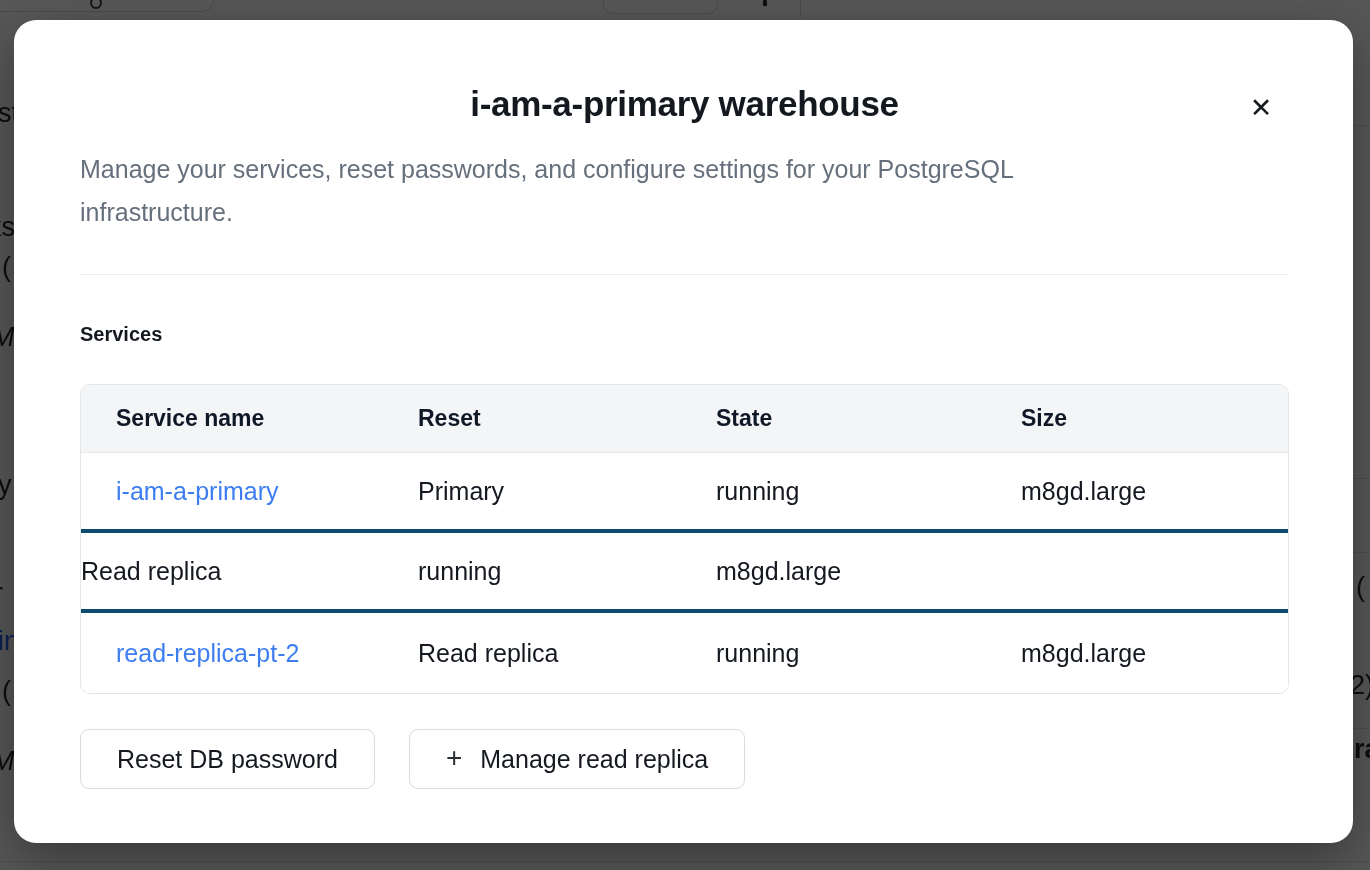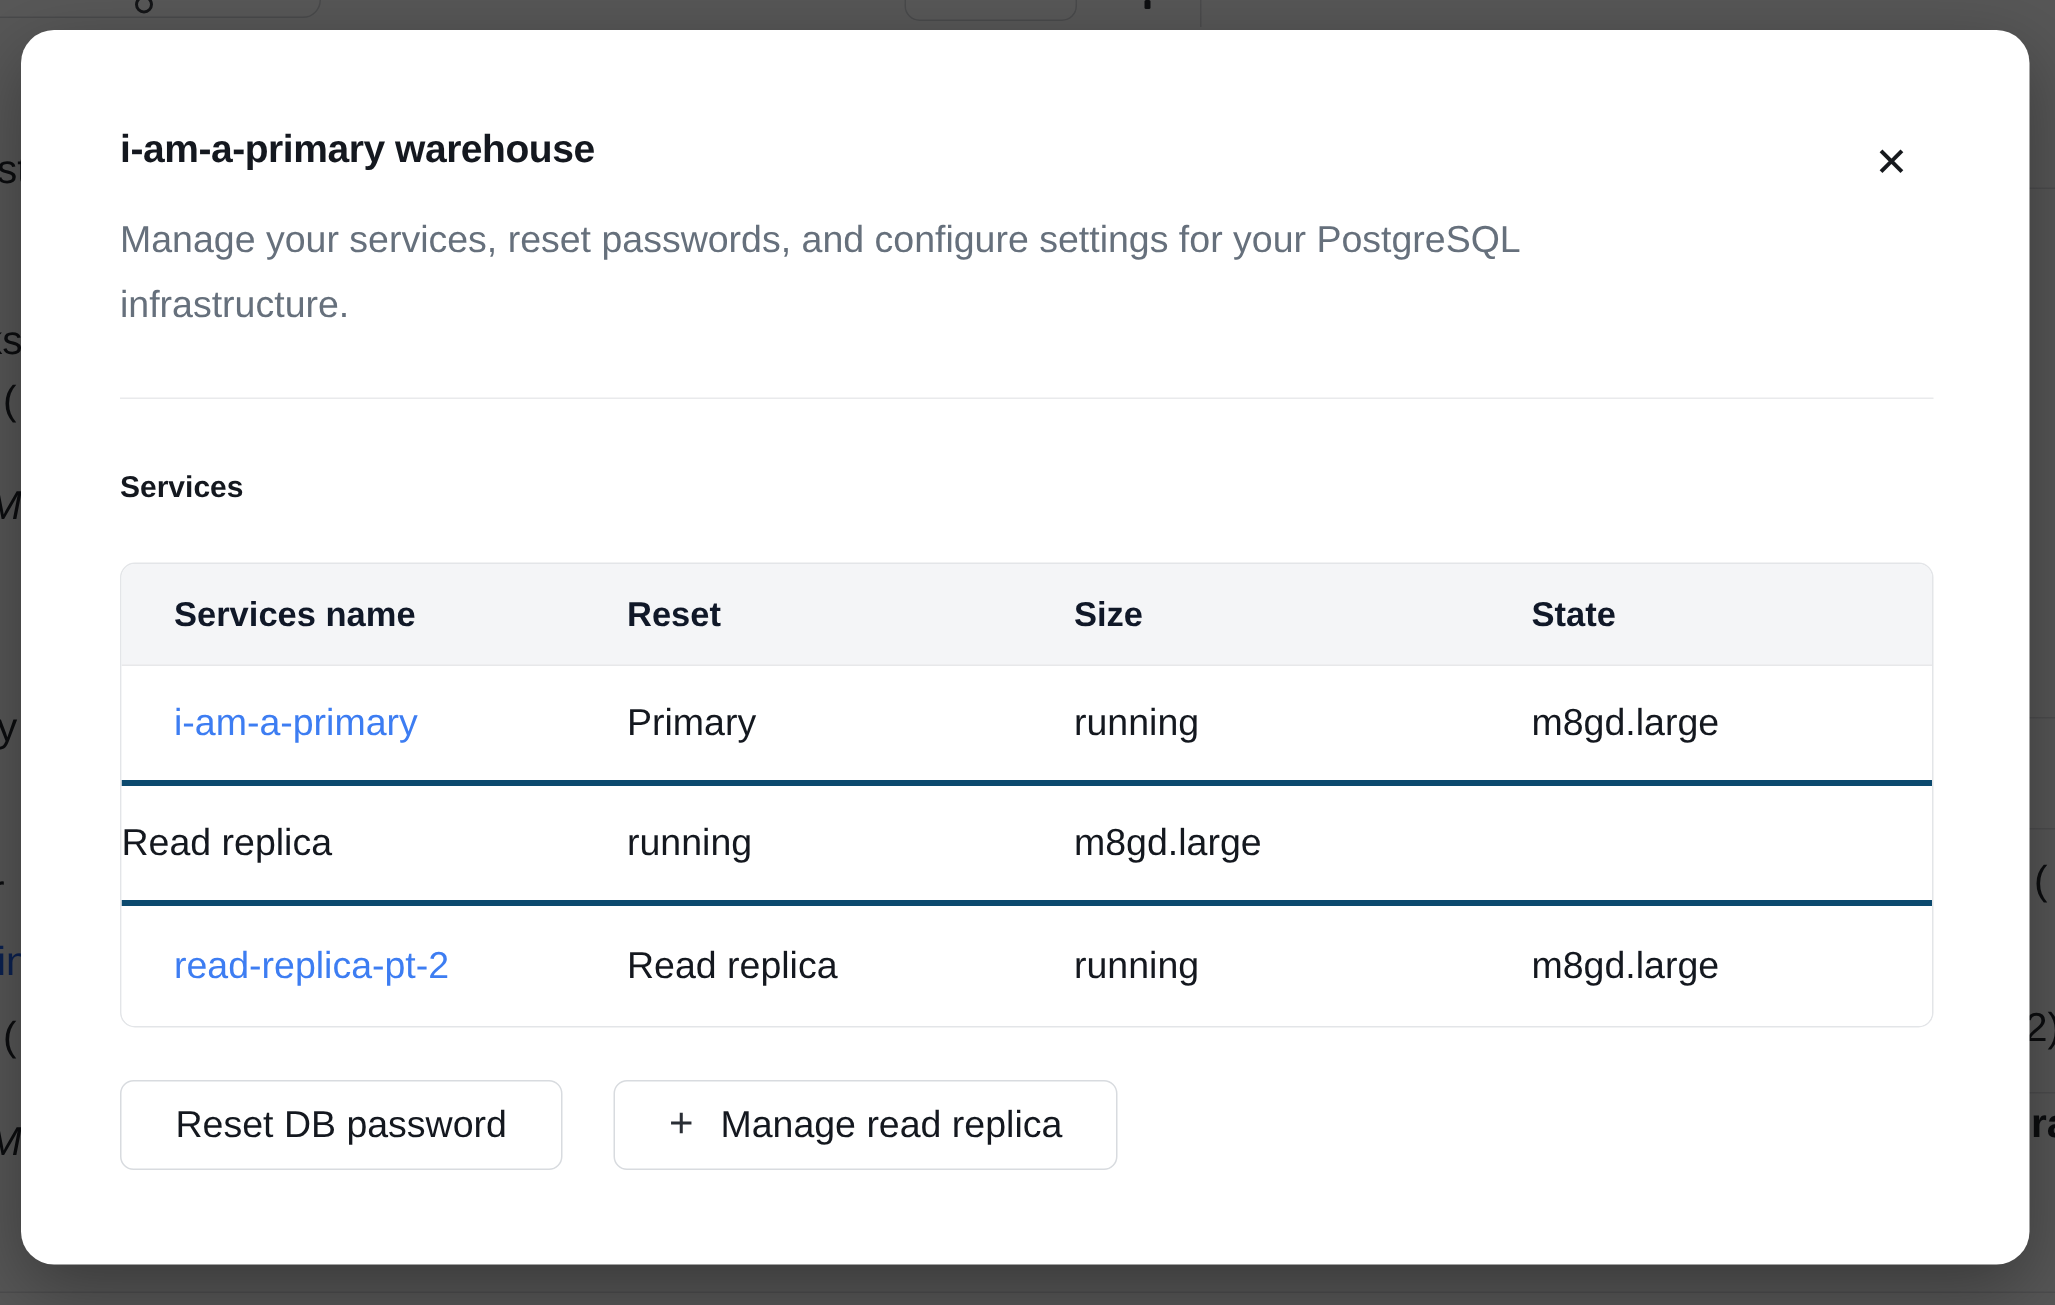--- a/index.html
+++ b/index.html
@@ -46,24 +46,25 @@
   .modal {
     position: absolute;
     left: 14px; top: 20px;
     width: 1339px; height: 823px;
     background: #ffffff;
     border-radius: 22px;
     box-shadow: 0 16px 48px rgba(0,0,0,0.35);
     padding: 64px 64px 0 66px;
   }
   .modal-title {
-    font-size: 26px;
+    font-size: 35px;
     font-weight: 700;
     color: #14181f;
     letter-spacing: -0.3px;
+    text-align: center;
   }
   .close-btn {
     position: absolute;
     top: 66px; right: 70px;
     width: 44px; height: 44px;
     border: none; background: transparent;
     font-size: 27px; color: #16191d;
     cursor: pointer;
     display: flex; align-items: center; justify-content: center;
   }
@@ -196,24 +197,24 @@
 
   <p class="modal-desc">Manage your services, reset passwords, and configure settings for your PostgreSQL
 infrastructure.</p>
 
   <hr class="divider">
 
   <h2 class="services-heading">Services</h2>
 
   <div class="table">
     <div class="t-row t-head">
-      <div class="cell first">Services name</div>
+      <div class="cell first">Service name</div>
       <div class="cell">Reset</div>
+      <div class="cell">State</div>
       <div class="cell">Size</div>
-      <div class="cell">State</div>
     </div>
 
     <div class="t-row t-body-row">
       <div class="cell first"><a class="svc-link">i-am-a-primary</a></div>
       <div class="cell">Primary</div>
       <div class="cell">running</div>
       <div class="cell">m8gd.large</div>
     </div>
 
     <div class="t-row t-body-row">

